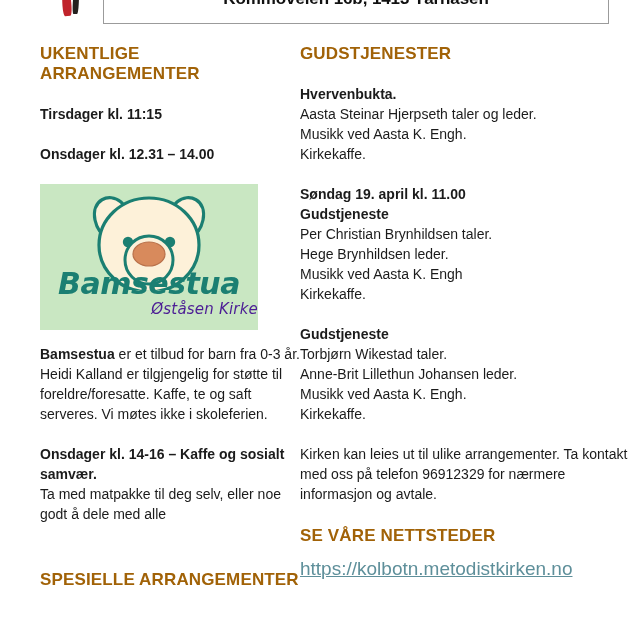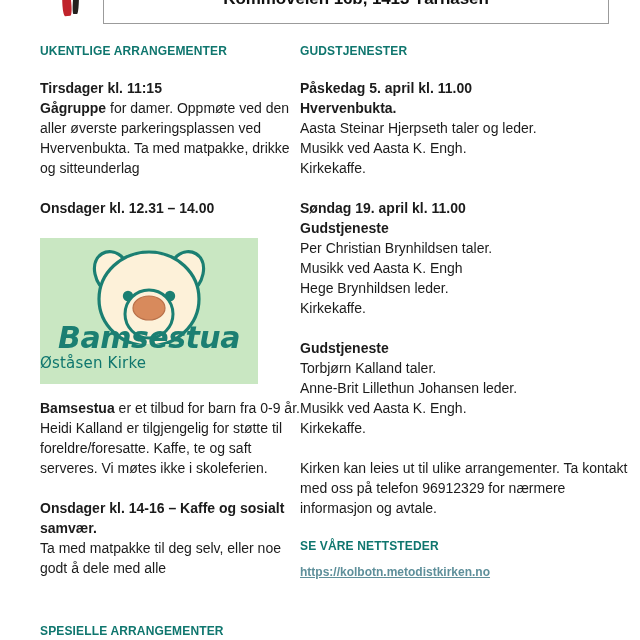--- a/index.html
+++ b/index.html
@@ -86,25 +86,25 @@
     padding-left: 40px;
     box-sizing: border-box;
   }
   .col-right {
     width: 340px;
     padding-left: 0px;
     box-sizing: border-box;
   }
 
   h2.section-heading {
-    font-size: 12px;
+    font-size: 17px;
     font-weight: bold;
     letter-spacing: 0.15px;
     margin: 0 0 20px 0;
-    color: #0f766e;
+    color: #a16207;
   }
   h2.section-heading.tight {
     margin-bottom: 6px;
   }
 
   .block {
     margin-bottom: 20px;
     font-size: 14px;
     line-height: 1.43;
   }
@@ -147,35 +147,35 @@
     font-weight: bold;
     font-size: 30px;
     color: #1b7f72;
     letter-spacing: -0.5px;
   }
   .logo-sub {
     position: absolute;
     left: 0;
     right: 0;
     top: 116px;
-    text-align: left;
+    text-align: right;
     font-family: "DejaVu Sans", sans-serif;
+    font-style: italic;
     font-size: 15px;
-    color: #0f766e;
+    color: #4c1d95;
     letter-spacing: 0.2px;
   }
 
   
   .weblink {
-    font-size: 12px;
+    font-size: 19px;
     color: #5e8f9a;
     text-decoration: underline;
     display: inline-block;
     line-height: 1.43;
-    font-weight: bold;
   }
 
   .spacer-big { height: 26px; }
 </style>
 </head>
 <body>
 
 <div class="header-strip">
   <div class="brand-mark">
     <div class="flame-red"></div>
@@ -187,21 +187,20 @@
 </div>
 
 <div class="columns">
 
   <div class="col-left">
 
     <h2 class="section-heading">UKENTLIGE ARRANGEMENTER</h2>
 
     <div class="block">
       <p class="lead">Tirsdager kl. 11:15</p>
-      <p><span class="inline-bold">Gågruppe</span><span> for damer. Oppmøte ved den aller øverste parkeringsplassen ved Hvervenbukta. Ta med matpakke, drikke og sitteunderlag</span></p>
     </div>
 
     <div class="block">
       <p class="lead">Onsdager kl. 12.31 – 14.00</p>
     </div>
 
     <div class="logo-wrap">
       <div class="bamse-logo">
         <svg class="bear" viewBox="0 0 200 100">
 
@@ -217,58 +216,57 @@
           <circle cx="100" cy="70" r="24" fill="#fdf1d9" stroke="#1b7f72" stroke-width="3"></circle>
 
           <ellipse cx="100" cy="64" rx="16" ry="12" fill="#d88a5c" stroke="#b9714a" stroke-width="1.2"></ellipse>
         </svg>
         <div class="logo-title">Bamsestua</div>
         <div class="logo-sub">Øståsen Kirke</div>
       </div>
     </div>
 
     <div class="block">
-      <p><span class="inline-bold">Bamsestua</span><span> er et tilbud for barn fra 0-9 år. Heidi Kalland er tilgjengelig for støtte til foreldre/foresatte. Kaffe, te og saft serveres. Vi møtes ikke i skoleferien.</span></p>
+      <p><span class="inline-bold">Bamsestua</span><span> er et tilbud for barn fra 0-3 år. Heidi Kalland er tilgjengelig for støtte til foreldre/foresatte. Kaffe, te og saft serveres. Vi møtes ikke i skoleferien.</span></p>
     </div>
 
     <div class="block">
       <p class="lead">Onsdager kl. 14-16 – Kaffe og sosialt samvær.</p>
       <p>Ta med matpakke til deg selv, eller noe godt å dele med alle</p>
     </div>
 
     <div class="spacer-big"></div>
 
     <h2 class="section-heading tight">SPESIELLE ARRANGEMENTER</h2>
 
   </div>
 
   <div class="col-right">
 
     <h2 class="section-heading">GUDSTJENESTER</h2>
 
     <div class="block">
-      <p class="lead">Påskedag 5. april kl. 11.00</p>
       <p class="lead">Hvervenbukta.</p>
       <p>Aasta Steinar Hjerpseth taler og leder.</p>
       <p>Musikk ved Aasta K. Engh.</p>
       <p>Kirkekaffe.</p>
     </div>
 
     <div class="block">
       <p class="lead">Søndag 19. april kl. 11.00</p>
       <p class="lead">Gudstjeneste</p>
       <p>Per Christian Brynhildsen taler.</p>
+      <p>Hege Brynhildsen leder.</p>
       <p>Musikk ved Aasta K. Engh</p>
-      <p>Hege Brynhildsen leder.</p>
       <p>Kirkekaffe.</p>
     </div>
 
     <div class="block">
       <p class="lead">Gudstjeneste</p>
-      <p>Torbjørn Kalland taler.</p>
+      <p>Torbjørn Wikestad taler.</p>
       <p>Anne-Brit Lillethun Johansen leder.</p>
       <p>Musikk ved Aasta K. Engh.</p>
       <p>Kirkekaffe.</p>
     </div>
 
     <div class="block">
       <p>Kirken kan leies ut til ulike arrangementer. Ta kontakt med oss på telefon 96912329 for nærmere informasjon og avtale.</p>
     </div>
 
     <div class="block">

